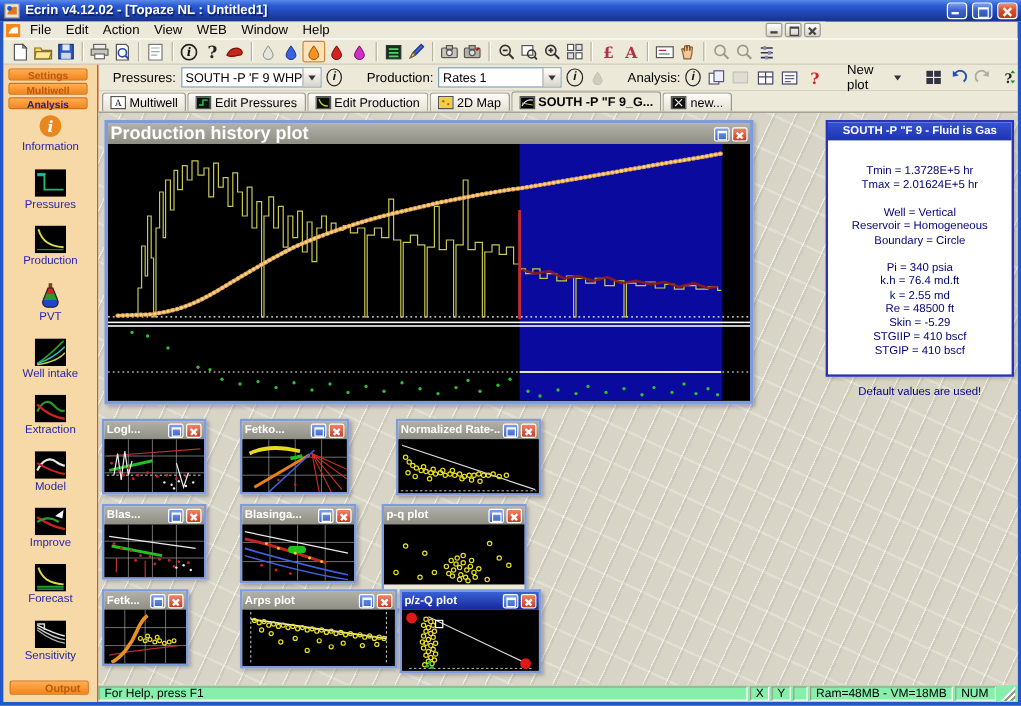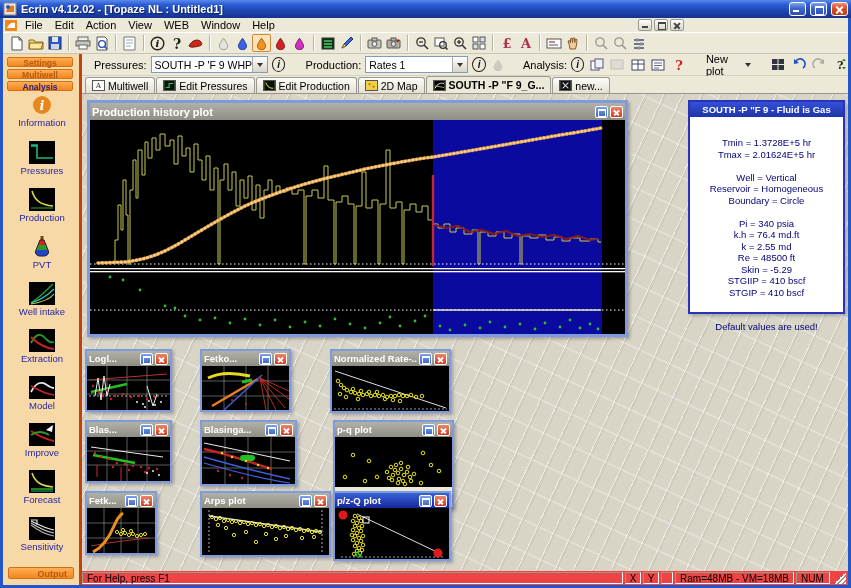--- a/index.html
+++ b/index.html
@@ -45,21 +45,21 @@
   .ibtn{width:15px;height:15px;border-radius:50%;border:1.4px solid #222;display:flex;align-items:center;justify-content:center;
     font-family:"DejaVu Serif",serif;font-style:italic;font-weight:bold;font-size:10px;color:#111;background:#ECE9D8;}
   .tool-txtbtn{display:flex;align-items:center;gap:3px;padding:1px 4px;font-size:11px;}
   
   .tabbar{position:absolute;left:82px;top:76px;width:766px;height:17px;display:flex;align-items:flex-end;padding-left:3px;background:#ECE9D8;}
   .tab{height:16px;display:flex;align-items:center;gap:3px;padding:0 6px;font-size:10.5px;color:#000;
     border:1px solid #9a9a93;border-bottom:none;border-radius:3px 3px 0 0;background:linear-gradient(#fdfcf9,#e4e0d2);margin-right:1px;white-space:nowrap;}
   .tab.active{font-weight:bold;background:#ECE9D8;height:17px;}
   .tabico{width:13px;height:11px;border:1px solid #555;display:block;}
   
-  .sidebar{position:absolute;left:3px;top:54px;width:79px;height:531px;background:#F7D8A7;border-right:3px solid #c2410c;}
+  .sidebar{position:absolute;left:3px;top:54px;width:79px;height:531px;background:#F7D8A7;border-right:1px solid #c2410c;}
   .obtn{display:block;width:66px;margin:1px 4px 2px 4px;height:10px;font-size:8.5px;line-height:9px;text-align:center;
     background:linear-gradient(#FFAE55,#F5861B);border:1px solid #D8transparent;border:1px solid #D07018;border-radius:2px;color:#B85A10;font-weight:bold;}
   .obtn.strong{color:#232380;}
   .snav{position:absolute;left:0;top:40px;width:78px;}
   .sitem{display:flex;flex-direction:column;align-items:center;height:47px;}
   .sitem .slabel{font-size:9.5px;color:#2626A6;margin-top:1px;}
   .output{position:absolute;left:5px;top:513px;width:66px;height:12px;font-size:9px;line-height:11px;text-align:right;
     background:linear-gradient(#FFAE55,#F5861B);border:1px solid #D07018;border-radius:2px;color:#B85A10;font-weight:bold;}
   
   .workspace{position:absolute;left:82px;top:93px;width:766px;height:478px;background-color:#D8D4C6;
@@ -75,28 +75,28 @@
   .win .t{flex:1;color:#fff;font-size:9.5px;font-weight:bold;white-space:nowrap;overflow:hidden;}
   .wb{width:13px;height:12px;border-radius:2px;border:1px solid #fff;position:relative;flex:0 0 auto;}
   .wb.max{background:linear-gradient(180deg,#7CA0EE,#3E66C8);}
   .wb.max::after{content:"";position:absolute;left:2px;top:2px;width:6px;height:5px;border:1px solid #fff;border-top-width:2px;}
   .wb.close{background:linear-gradient(180deg,#EE8468,#CE3A1C);}
   .wb.close::before,.wb.close::after{content:"";position:absolute;left:2px;top:5px;width:7px;height:1.6px;background:#fff;}
   .wb.close::before{transform:rotate(45deg);} .wb.close::after{transform:rotate(-45deg);}
   .win .body{background:#000;overflow:hidden;position:relative;}
   .mainwin{border-width:3px;}
   .mainwin .tb{height:17px;}
-  .mainwin .t{font-size:11px;}
+  .mainwin .t{font-size:15px;}
   
   .infopanel{position:absolute;left:606px;top:6px;width:157px;height:214px;background:#fff;border:2px solid #2833B8;box-shadow:2px 2px 3px rgba(60,60,90,.3);}
   .infopanel .ip-tb{height:15px;background:linear-gradient(180deg,#3350D8,#1E34A8);color:#fff;font-size:9.5px;font-weight:bold;display:flex;align-items:center;justify-content:center;white-space:nowrap;}
   .infopanel .ip-body{padding-top:20px;text-align:center;font-size:9.5px;color:#00007A;}
   .infopanel .ln{min-height:11.5px;line-height:11.5px;white-space:nowrap;}
   
-  .statusbar{position:absolute;left:82px;top:571px;width:766px;height:14px;background:#ef4444;display:flex;align-items:center;font-size:10px;gap:2px;padding:1px 2px 1px 0;}
+  .statusbar{position:absolute;left:82px;top:571px;width:766px;height:14px;background:#86efac;display:flex;align-items:center;font-size:10px;gap:2px;padding:1px 2px 1px 0;}
   .cell{height:12px;border:1px solid;border-color:#9d9a8d #fff #fff #9d9a8d;display:flex;align-items:center;padding:0 4px;white-space:nowrap;}
   .cell.grow{flex:1;}
   .grip{width:12px;height:12px;margin-left:2px;background:
     linear-gradient(135deg,transparent 50%,#fff 50%,#fff 60%,#9a968a 60%,#9a968a 70%,#fff 70%,#fff 80%,#9a968a 80%,#9a968a 90%,#fff 90%);}
   svg{display:block;}
   text{font-family:"DejaVu Serif",serif;}
 </style>
 </head>
 <body>
 
@@ -851,21 +851,21 @@
             </g>
           <g fill="#D02020">
               <circle cx="16" cy="34" r="1.2"></circle>
               <circle cx="28" cy="38" r="1.2"></circle>
               <circle cx="40" cy="41" r="1.2"></circle>
             </g>
         </svg>
       </div>
     </div>
 
-    <div class="win" style="left:251px;top:326px;width:121px;height:89px">
+    <div class="win" style="left:236px;top:326px;width:121px;height:89px">
       <div class="tb">
         <span class="t">p-q plot</span>
         <span class="wb max"></span>
         <span class="wb close"></span>
       </div>
       <div class="body" style="height:50px">
         <svg width="117" height="50" viewBox="0 0 117 50">
           <rect width="117" height="50" fill="#000"></rect>
           <g fill="none" stroke="#E8E020" stroke-width="1">
             <circle cx="56" cy="30" r="1.8"></circle>

